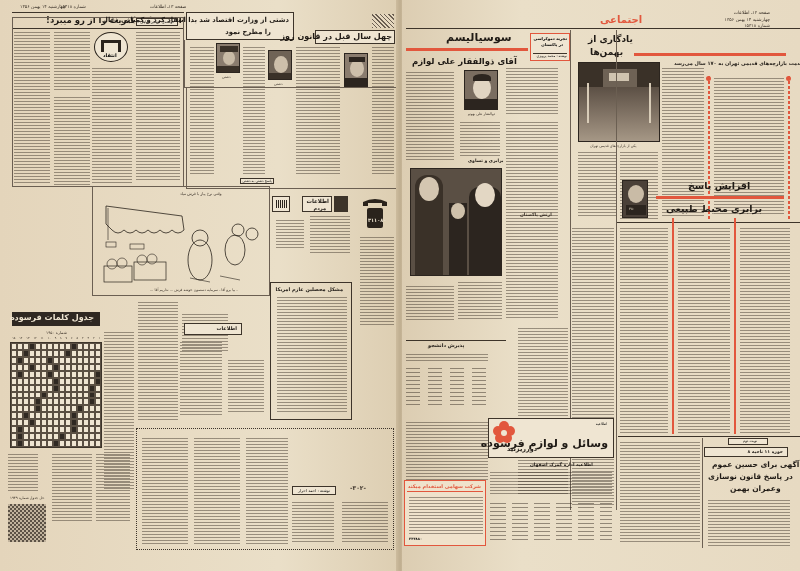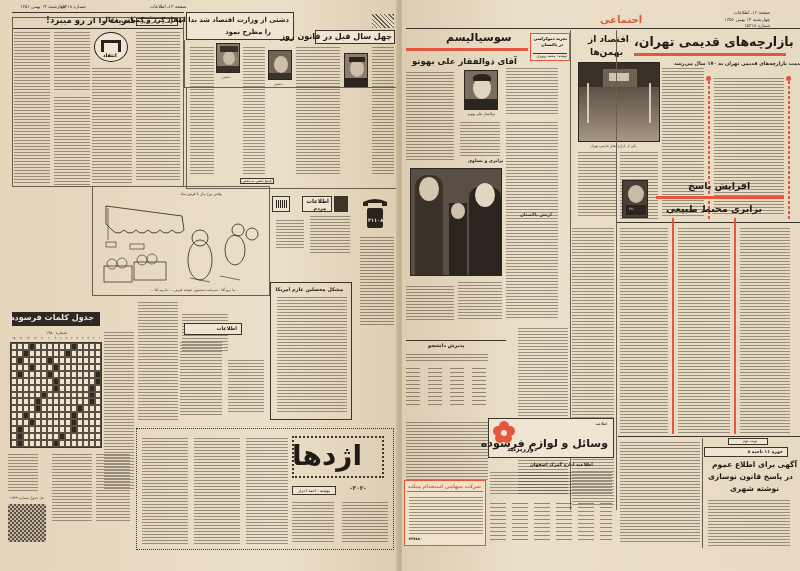--- a/index.html
+++ b/index.html
@@ -410,23 +410,20 @@
 
     <div class="text-col" style="left:138px;top:300px;width:40px;height:120px;"></div>
     <div class="text-col" style="left:182px;top:312px;width:46px;height:40px;"></div>
     <div class="boxed" style="left:184px;top:323px;width:58px;height:12px;background:#efe5d2;">
       <div class="headline" style="right:4px;top:1px;font-size:5px;">اطلاعات</div>
     </div>
     <div class="text-col" style="left:228px;top:358px;width:36px;height:56px;"></div>
     <div class="text-col" style="left:180px;top:340px;width:42px;height:75px;"></div>
 
     <div class="dotbox" style="left:136px;top:428px;width:258px;height:122px;"></div>
-    <div class="dotbox" style="left:292px;top:436px;width:92px;height:42px;border-width:2px;">
-      <div class="headline" style="right:20px;top:1px;font-size:28px;">اژدها</div>
-    </div>
     <div class="caption" style="left:350px;top:484px;font-size:6px;font-weight:bold;">-۳۰۲-</div>
     <div class="boxed rtl" style="left:292px;top:486px;width:44px;height:9px;font-size:4px;text-align:center;padding-top:1px;background:#efe5d2;">نوشته : احمد احرار</div>
     <div class="text-col" style="left:142px;top:436px;width:46px;height:108px;"></div>
     <div class="text-col" style="left:194px;top:436px;width:46px;height:108px;"></div>
     <div class="text-col" style="left:246px;top:436px;width:42px;height:108px;"></div>
     <div class="text-col" style="left:292px;top:500px;width:42px;height:44px;"></div>
     <div class="text-col" style="left:342px;top:500px;width:46px;height:44px;"></div>
   </div>
 
   <div class="gutter"></div>
@@ -439,21 +436,21 @@
     <div class="headline red" style="left:198px;top:14px;font-size:10px;">اجتماعی</div>
     <div class="rule" style="left:4px;top:28px;width:394px;height:1px;"></div>
 
     <div class="headline" style="left:44px;top:31px;font-size:11px;">سوسیالیسم</div>
     <div class="redrule" style="left:4px;top:48px;width:122px;height:2.5px;"></div>
     <div class="boxed" style="left:128px;top:33px;width:40px;height:28px;border:1.5px solid #e2573d;background:#efe5d2;">
       <div class="abs rtl" style="right:2px;top:2px;font-size:4px;font-weight:bold;">تجربه دموکراسی</div>
       <div class="abs rtl" style="right:6px;top:8px;font-size:4px;font-weight:bold;">در پاکستان</div>
       <div class="abs rtl" style="right:2px;top:19px;font-size:3.4px;border-top:0.5px solid #3d342a;width:34px;">نوشته : محمد پرویزی</div>
     </div>
-    <div class="headline" style="left:10px;top:56px;font-size:8.5px;">آقای ذوالفقار علی بهوتو</div>
+    <div class="headline" style="left:10px;top:56px;font-size:8.5px;">آقای ذوالفقار علی لوازم</div>
     <div class="photo" style="left:62px;top:70px;width:34px;height:40px;background:#7a6d60;">
       <div class="face" style="left:8px;top:6px;width:18px;height:22px;background:#e1d5c2;"></div>
       <div class="abs" style="left:8px;top:3px;width:18px;height:7px;background:#2c251f;border-radius:50% 50% 0 0;"></div>
       <div class="abs" style="left:0;top:28px;width:34px;height:12px;background:#2c251f;"></div>
     </div>
     <div class="caption" style="left:66px;top:112px;">ذوالفقار علی بهوتو</div>
     <div class="text-col" style="left:4px;top:70px;width:48px;height:90px;"></div>
     <div class="text-col" style="left:104px;top:66px;width:52px;height:50px;"></div>
     <div class="text-col" style="left:58px;top:120px;width:40px;height:36px;"></div>
     <div class="headline" style="left:66px;top:158px;font-size:4.5px;">برابری و تساوی</div>
@@ -465,22 +462,21 @@
       <div class="abs" style="left:4px;top:6px;width:28px;height:100px;background:#3a3128;border-radius:12px 12px 0 0;"></div>
       <div class="face" style="left:8px;top:8px;width:20px;height:24px;background:#d4c6b1;"></div>
       <div class="abs" style="left:38px;top:34px;width:18px;height:72px;background:#2c251f;"></div>
       <div class="face" style="left:40px;top:34px;width:14px;height:16px;background:#cfc1ab;"></div>
       <div class="abs" style="left:58px;top:18px;width:32px;height:88px;background:#2c251f;border-radius:10px 10px 0 0;"></div>
       <div class="face" style="left:64px;top:14px;width:20px;height:24px;background:#e3d7c4;"></div>
     </div>
     <div class="caption" style="left:118px;top:212px;font-size:4.5px;font-weight:bold;">ارتش پاکستان</div>
     <div class="rule" style="left:100px;top:330px;width:2px;height:2px;background:transparent;"></div>
 
-    <div class="headline" style="left:232px;top:34px;font-size:12.5px;">بازارچه‌های قدیمی تهران،</div>
-    <div class="headline" style="left:186px;top:34px;font-size:9px;">اقتصاد از</div>
+    <div class="headline" style="left:186px;top:34px;font-size:9px;">یادگاری از</div>
     <div class="headline" style="left:188px;top:47px;font-size:9px;">بهمن‌ها</div>
     <div class="redrule" style="left:232px;top:53px;width:152px;height:2.5px;"></div>
     <div class="headline" style="left:272px;top:60px;font-size:5px;">قدمت بازارچه‌های قدیمی تهران به ۱۷۰ سال می‌رسد</div>
     <div class="photo" style="left:176px;top:62px;width:82px;height:80px;background:#3a3128;">
       <div class="abs" style="left:24px;top:6px;width:34px;height:18px;background:#6e6255;"></div>
       <div class="abs" style="left:30px;top:10px;width:20px;height:8px;background:#d0c4b0;"></div>
       <div class="abs" style="left:0;top:24px;width:82px;height:56px;background:linear-gradient(180deg,#5c5045,#8a7c6d 60%,#a89a88);"></div>
       <div class="abs" style="left:8px;top:20px;width:2px;height:40px;background:#d8ccb8;"></div>
       <div class="abs" style="left:70px;top:20px;width:2px;height:40px;background:#d8ccb8;"></div>
     </div>
@@ -549,20 +545,20 @@
     <div class="text-col" style="left:88px;top:470px;width:122px;height:26px;"></div>
     <div class="abs" style="left:88px;top:500px;width:122px;height:40px;background:repeating-linear-gradient(180deg,transparent 0 3px,rgba(60,50,40,0.5) 3px 4px);-webkit-mask:repeating-linear-gradient(90deg,#000 0 16px,transparent 16px 22px);mask:repeating-linear-gradient(90deg,#000 0 16px,transparent 16px 22px);"></div>
 
     <div class="rule" style="left:216px;top:436px;width:184px;height:1px;"></div>
     <div class="boxed" style="left:326px;top:438px;width:40px;height:7px;background:#efe5d2;">
       <div class="abs rtl" style="right:10px;top:0;font-size:3.6px;">نوبت دوم</div>
     </div>
     <div class="boxed" style="left:302px;top:447px;width:84px;height:10px;background:#efe5d2;">
       <div class="headline" style="right:4px;top:1px;font-size:4.5px;">حوزه ۱۱ ناحیه ۸</div>
     </div>
-    <div class="headline" style="left:310px;top:460px;font-size:7.5px;">آگهی برای اطلاع عموم</div>
+    <div class="headline" style="left:310px;top:460px;font-size:7.5px;">آگهی برای حسین عموم</div>
     <div class="headline" style="left:306px;top:472px;font-size:7.5px;">در پاسخ قانون نوسازی</div>
-    <div class="headline" style="left:328px;top:484px;font-size:7.5px;">نوشته شهری</div>
+    <div class="headline" style="left:328px;top:484px;font-size:7.5px;">وعمران بهمن</div>
     <div class="text-col" style="left:306px;top:498px;width:82px;height:50px;"></div>
     <div class="text-col" style="left:218px;top:440px;width:80px;height:104px;"></div>
     <div class="rule" style="left:300px;top:438px;width:0.7px;height:110px;background:#6b5f52;"></div>
   </div>
 </div>
 
 </body></html>

